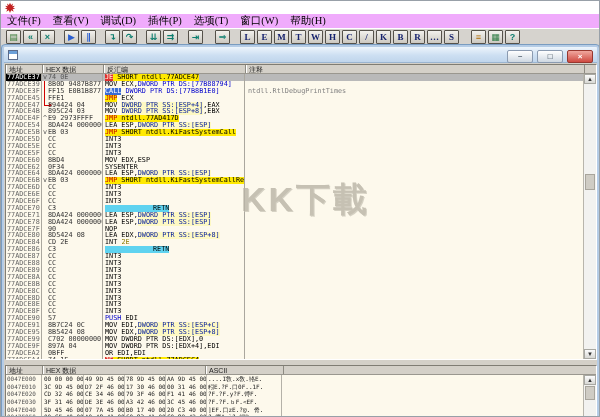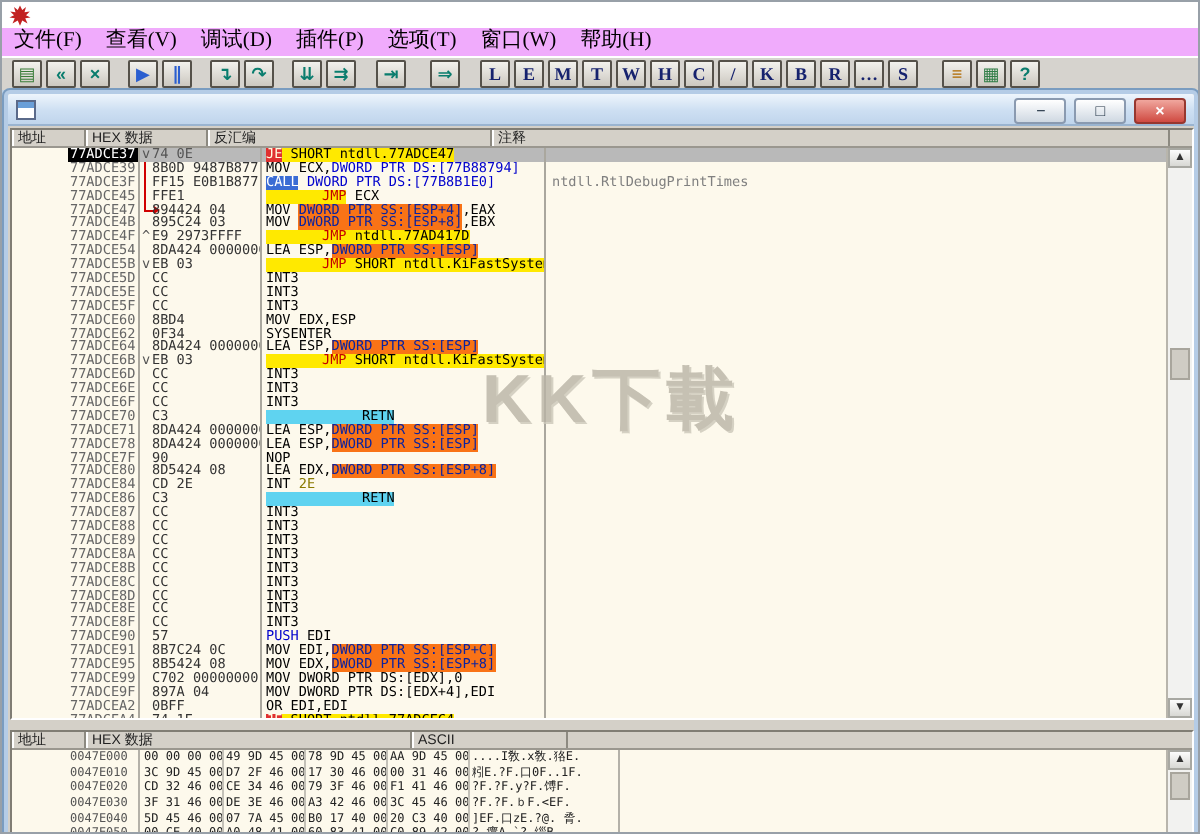--- a/index.html
+++ b/index.html
@@ -32,38 +32,38 @@
   .wb{display:inline-block;width:26px;height:13px;margin-left:1px;border:1px solid #8a9ab0;border-radius:2px;background:linear-gradient(#fff,#cfd8e2);text-align:center;font-size:8px;line-height:11px;color:#234;}
   .wb.close{background:linear-gradient(#f0a79e,#cf4a41);border-color:#97372f;color:#fff;font-weight:bold;}
 
   
   .cpu-body{position:absolute;left:0;top:16px;right:0;bottom:0;background:#d4d0c8;}
   .panel{position:absolute;left:1px;width:592px;background:#fdf9ec;border:1px solid #807d74;border-right-color:#fff;border-bottom-color:#fff;}
   .panel-disasm{top:1px;height:296px;}
   .panel-dump{top:302px;height:56px;}
   .phead{position:relative;height:9px;background:#d4d0c8;border-bottom:1px solid #9a978f;font-size:7px;line-height:9px;color:#222;white-space:nowrap;overflow:hidden;}
   .phc{position:absolute;top:0;height:9px;padding-left:2px;border-right:1px solid #8d8a81;border-left:1px solid #fff;overflow:hidden;}
-  .rows{position:absolute;left:0;right:13px;bottom:0;top:9px;overflow:hidden;font-family:"DejaVu Sans Mono","Liberation Mono",monospace;margin-left:28px;}
+  .rows{position:absolute;left:0;right:13px;bottom:0;top:9px;overflow:hidden;font-family:"DejaVu Sans Mono","Liberation Mono",monospace;}
 
   
   .drow{position:relative;height:6.9px;font-size:6.8px;line-height:6.9px;white-space:nowrap;}
   .drow>div{position:absolute;top:0;height:6.9px;overflow:hidden;}
   .c-addr{left:0;width:36px;color:#666;border-right:1px solid #aaa79e;padding-left:1px;}
   .c-hex{left:37px;width:60px;color:#333;border-right:1px solid #aaa79e;padding-left:5px;}
   .c-dis{left:98px;width:141px;border-right:1px solid #aaa79e;padding-left:1px;color:#000;}
   .c-com{left:240px;right:0;width:339px;padding-left:2px;color:#808080;}
   .drow.sel{background:#b9b9b9;}
   .drow.sel .c-addr{background:#000;color:#fff;}
   .drow.sel .c-hex{color:#555;}
   .mark{position:absolute;left:0;top:0;width:5px;color:#555;}
   .sg-p{color:#000;} .sg-b{color:#0000cc;} .sg-bu{color:#0000cc;}
-  .sg-j{background:#ffe900;color:#c40000;padding-left:28px;} .sg-J{background:#e03030;color:#fffbe0;}
+  .sg-j{background:#ffe900;color:#c40000;} .sg-J{background:#e03030;color:#fffbe0;}
   .sg-y{background:#ffe900;color:#000;}
   .sg-c{background:#3a6cd4;color:#fff;}
-  .sg-m{background:#f97316;color:#0b23a0;}
+  .sg-m{background:#fef9c3;color:#0b23a0;}
   .sg-r{background:#5fd3f0;color:#000;padding-left:48px;}
   .sg-n{color:#8a7a00;}
 
   
   .jarrow{position:absolute;left:37px;top:0;width:10px;height:40px;pointer-events:none;}
   .jarrow .v{position:absolute;left:1px;top:3.5px;width:1px;height:27.5px;background:#d00000;}
   .jarrow .h{position:absolute;left:1px;top:30.5px;width:5px;height:1px;background:#d00000;}
   .jarrow .a{position:absolute;left:6px;top:28.5px;width:0;height:0;border-left:3px solid #d00000;border-top:2.5px solid transparent;border-bottom:2.5px solid transparent;}
 
   

